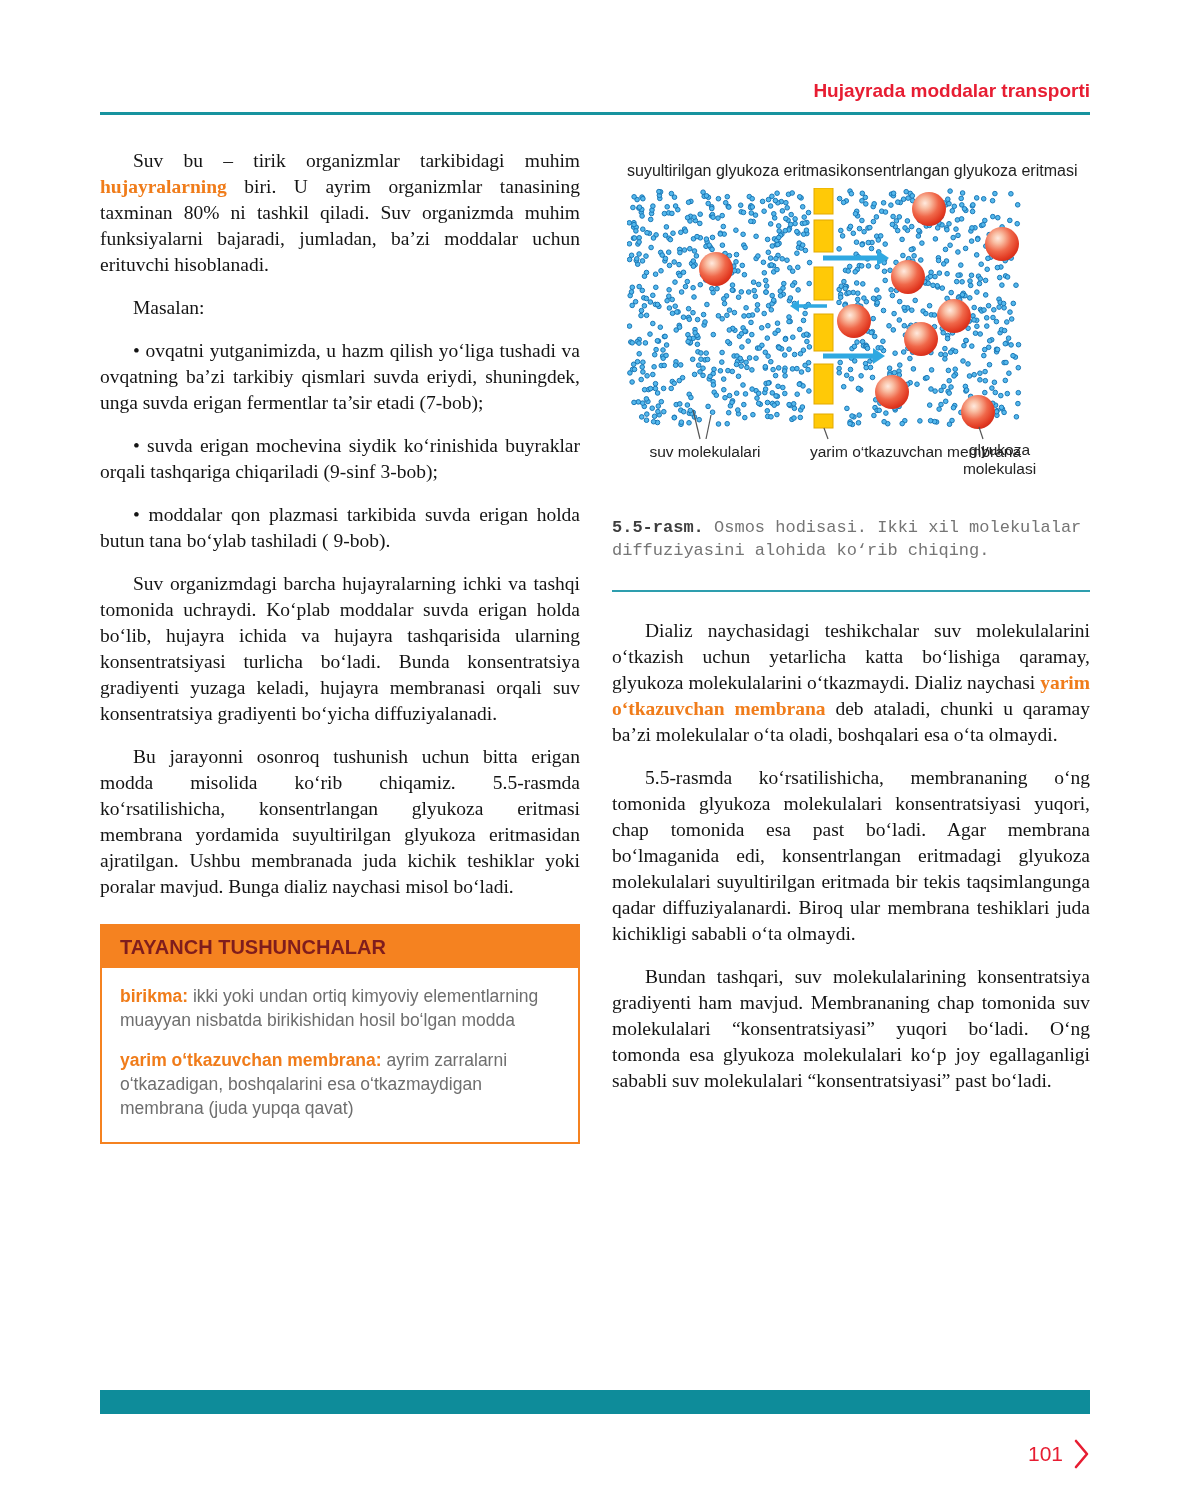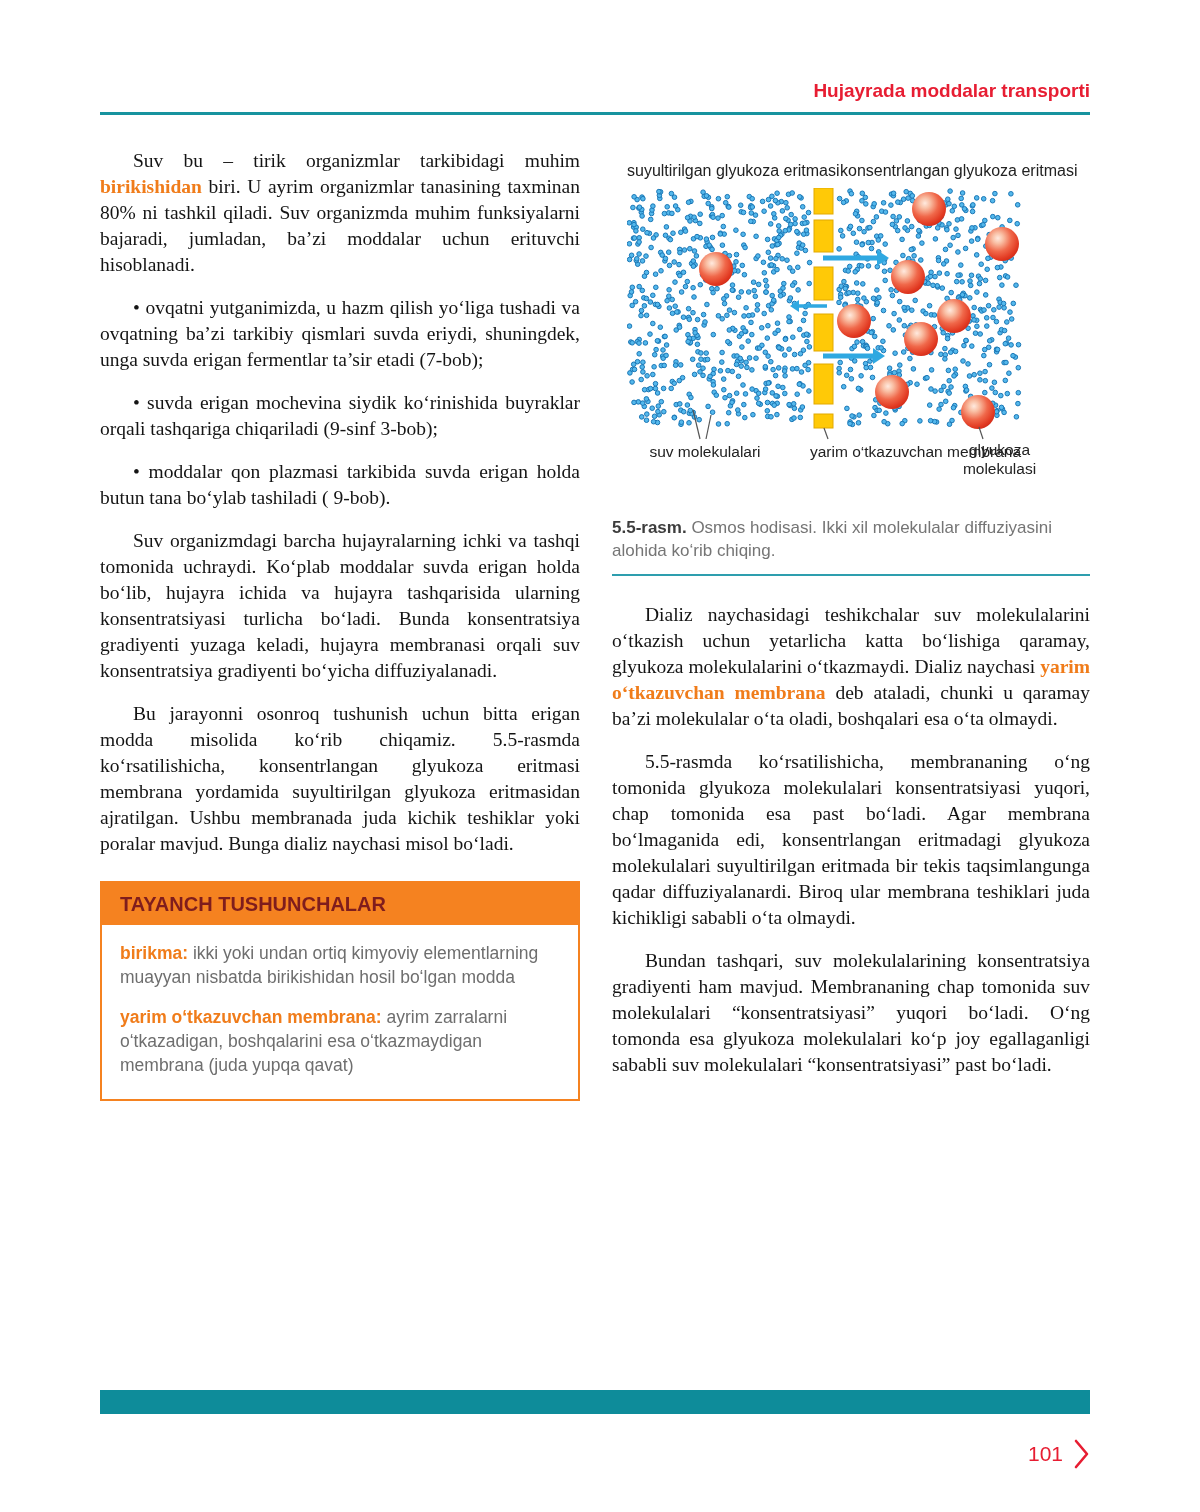--- a/index.html
+++ b/index.html
@@ -38,44 +38,45 @@
   .fig-toplabels span{position:absolute;bottom:2px;white-space:nowrap;}
   .fig-label-left{left:0;}
   .fig-label-right{left:213px;}
   #fig-svg{display:block;}
   .fig-callouts{position:relative;height:52px;font-family:"Liberation Sans",sans-serif;
                 font-size:15.5px;line-height:19px;color:#222222;}
   .callout-water{position:absolute;left:8px;top:2px;width:140px;text-align:center;}
   .callout-membrane{position:absolute;left:183px;top:2px;}
   .callout-glucose{position:absolute;left:325px;top:0;width:95px;text-align:center;}
 
-  .caption{margin-top:24px;font-family:Liberation Sans, sans-serif;font-size:17px;
-           line-height:23px;color:#757575;border-bottom:2px solid #2e9eae;padding-bottom:12px;
+  .caption{margin-top:24px;font-family:Liberation Mono, monospace;font-size:17px;
+           line-height:23px;color:#757575;border-bottom:2px solid #2e9eae;padding-bottom:28px;
            text-align:left;}
   .caption .cap-label{color:#3d3d3d;font-weight:bold;}
   .right-paras{margin-top:26px;}
 
   
   .footer-bar{position:absolute;left:100px;top:1390px;width:990px;height:24px;background:#0e8c9a;}
   .page-num-row{position:absolute;left:100px;top:1438px;width:990px;display:flex;
                 justify-content:flex-end;align-items:center;gap:10px;text-align:right;}
   .page-num{font-family:"Liberation Sans",sans-serif;font-size:21px;color:#e71d32;}
 </style>
 </head>
 <body>
 
 <div id="page">
 
   <div class="header-text">Hujayrada moddalar transporti</div>
   <div class="rule"></div>
 
   <div class="col-left">
 
-    <p class="para"><span>Suv bu – tirik organizmlar tarkibidagi muhim </span><span class="term-orange">birikishidan</span><span> biri. U ayrim organizmlar tanasining taxminan 80% ni tashkil qiladi. Suv organizmda muhim funksiyalarni bajaradi, jumladan, ba’zi moddalar uchun erituvchi hisoblanadi.</span></p>
-
+    <p class="para"><span>Suv bu – tirik organizmlar tarkibidagi muhim </span><span class="term-orange">hujayralarning</span><span> biri. U ayrim organizmlar tanasining taxminan 80% ni tashkil qiladi. Suv organizmda muhim funksiyalarni bajaradi, jumladan, ba’zi moddalar uchun erituvchi hisoblanadi.</span></p>
+
+    <p class="para">Masalan:</p>
 
     <p class="para">•  ovqatni yutganimizda, u hazm qilish yo‘liga tushadi va ovqatning ba’zi tarkibiy qismlari suvda eriydi, shuningdek, unga suvda erigan fermentlar ta’sir etadi (7-bob);</p>
     <p class="para">•  suvda erigan mochevina siydik ko‘rinishida buyraklar orqali tashqariga chiqariladi (9-sinf 3-bob);</p>
     <p class="para">•  moddalar qon plazmasi tarkibida suvda erigan holda butun tana bo‘ylab tashiladi ( 9-bob).</p>
 
     <p class="para">Suv organizmdagi barcha hujayralarning ichki va  tashqi tomonida uchraydi. Ko‘plab moddalar suvda erigan holda bo‘lib, hujayra ichida va hujayra tashqarisida ularning konsentratsiyasi turlicha bo‘ladi. Bunda konsentratsiya gradiyenti yuzaga keladi, hujayra membranasi orqali suv konsentratsiya gradiyenti bo‘yicha diffuziyalanadi.</p>
     <p class="para">Bu jarayonni osonroq tushunish uchun bitta erigan modda misolida ko‘rib chiqamiz. 5.5-rasmda ko‘rsatilishicha, konsentrlangan glyukoza eritmasi membrana yordamida suyultirilgan glyukoza eritmasidan ajratilgan. Ushbu membranada juda kichik teshiklar yoki poralar mavjud. Bunga dializ naychasi misol bo‘ladi.</p>
 
     <div class="keybox">
       <div class="kb-head">TAYANCH TUSHUNCHALAR</div>

